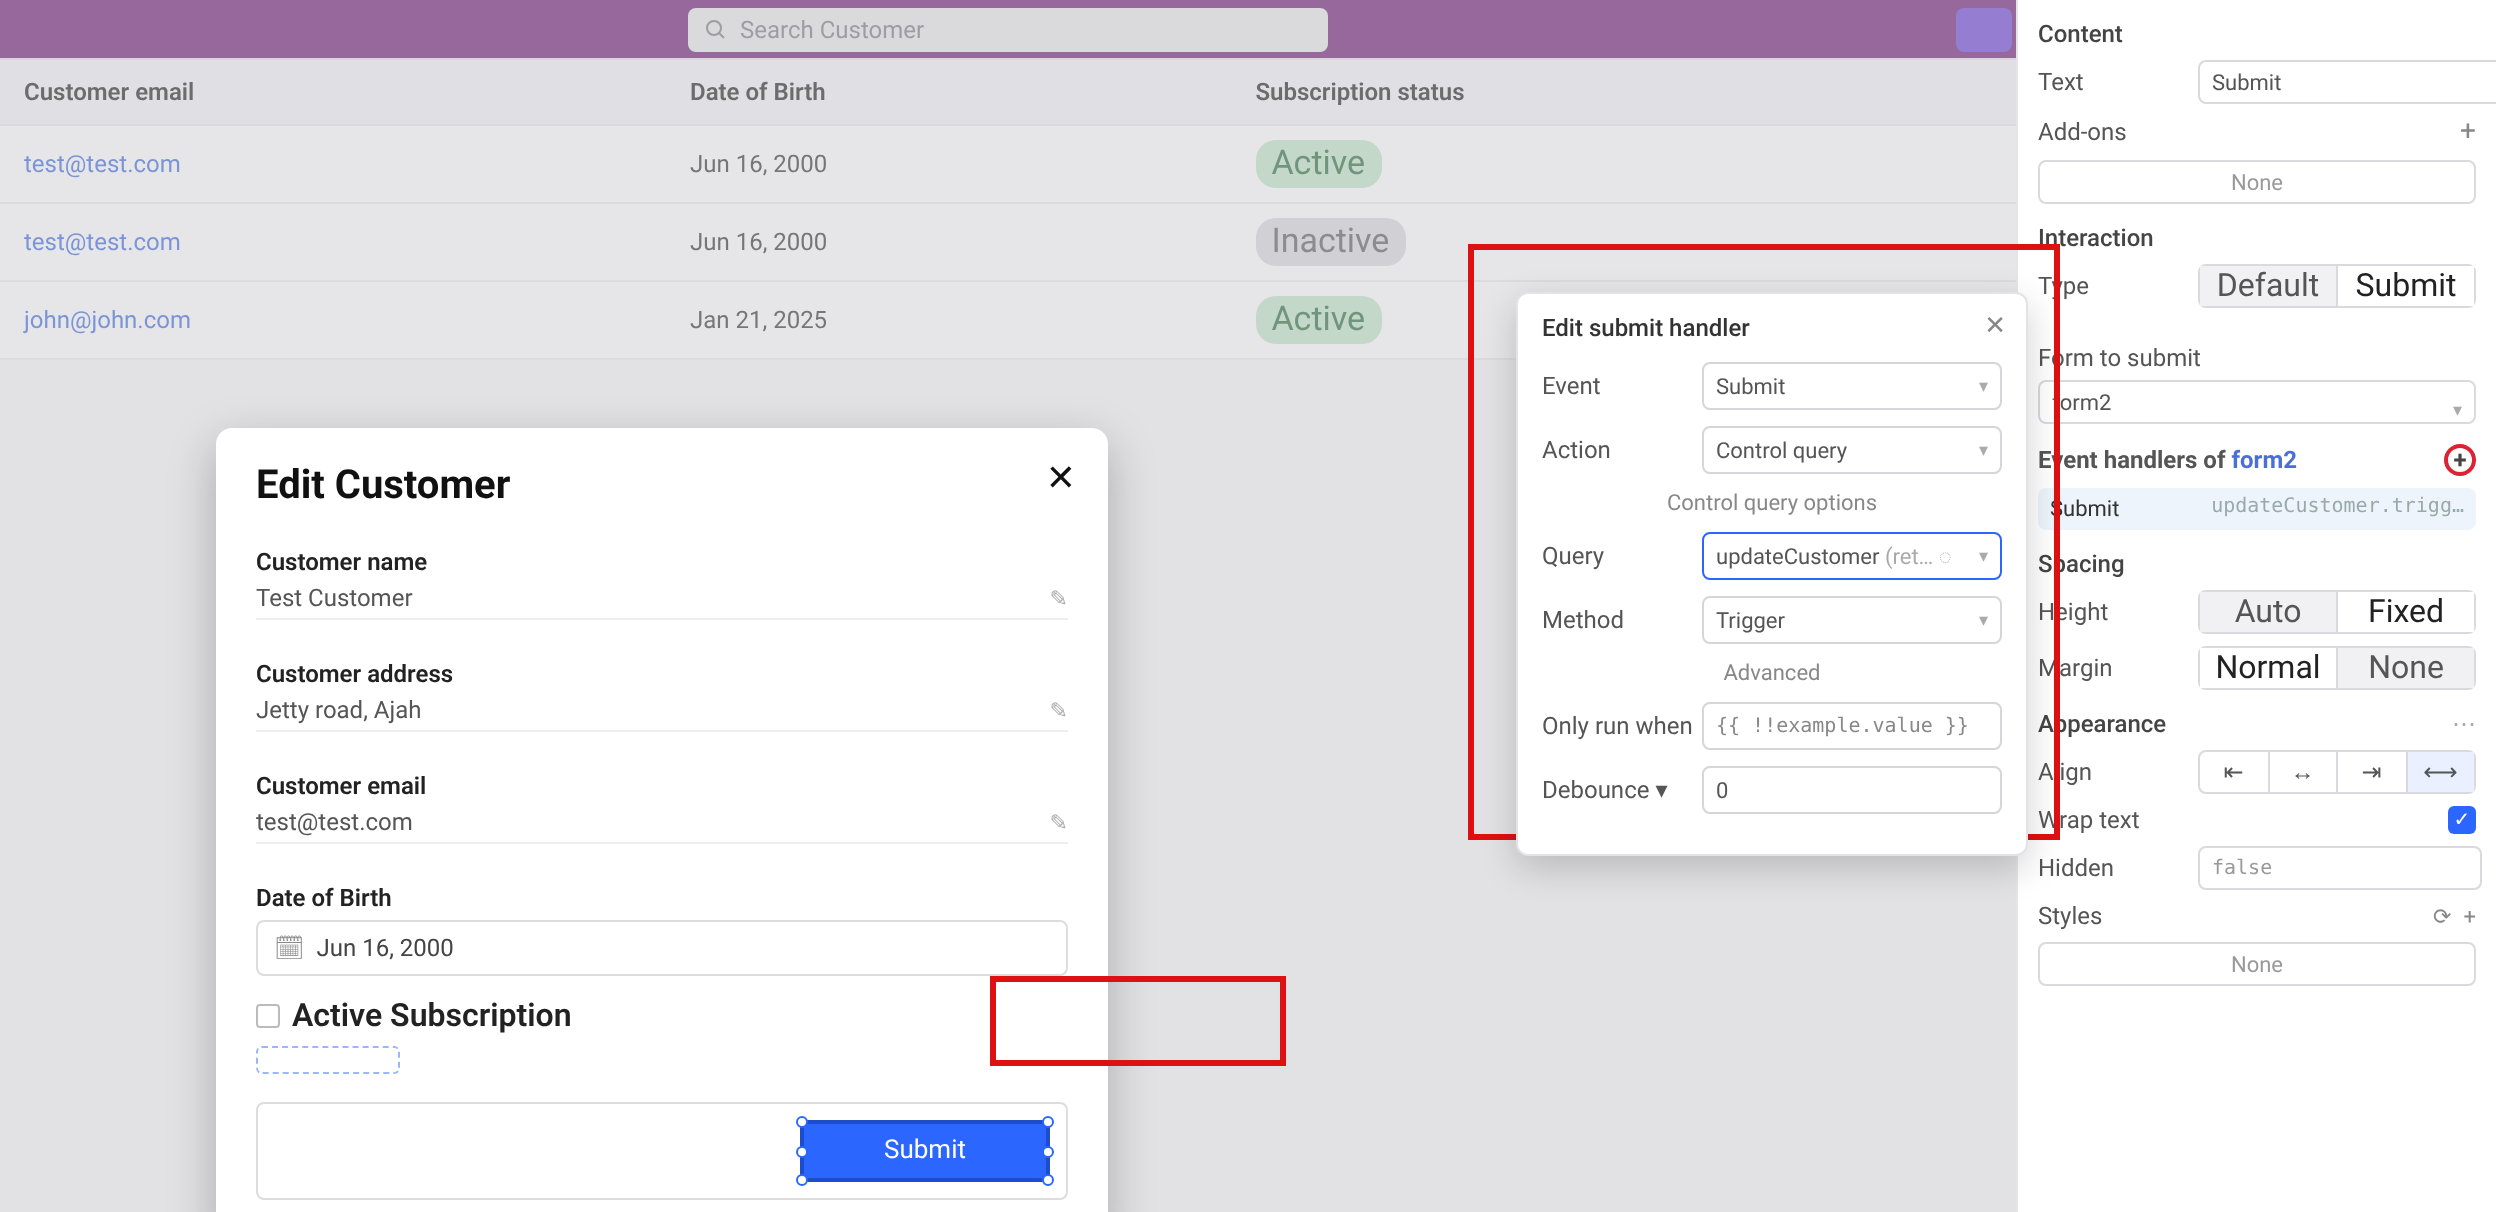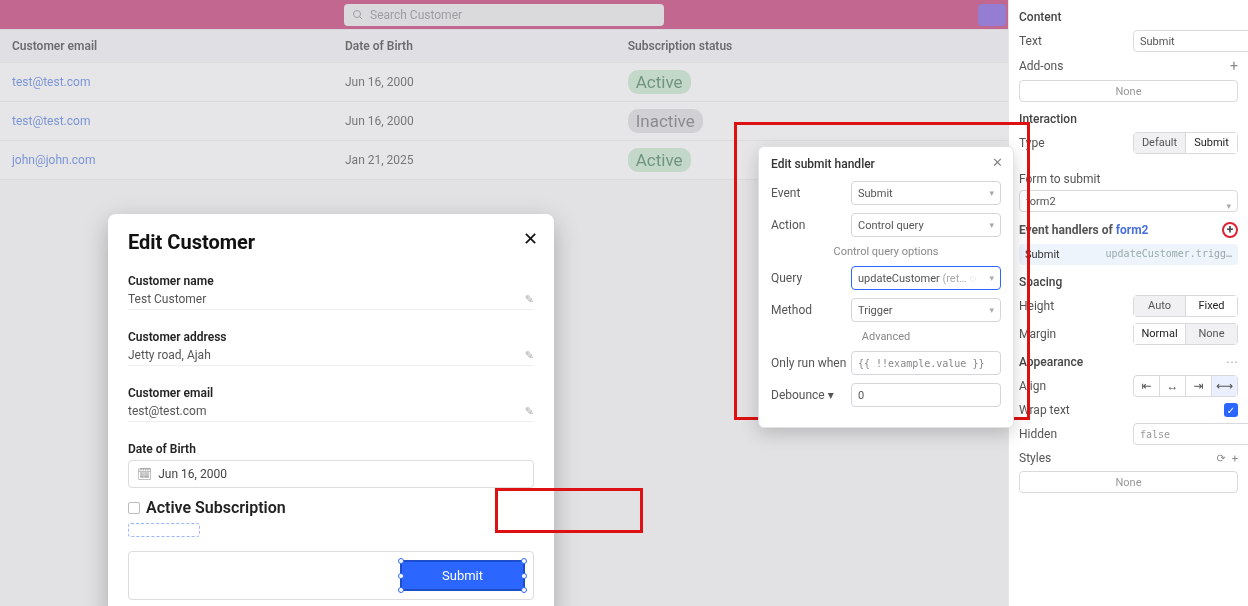--- a/index.html
+++ b/index.html
@@ -1,41 +1,41 @@
 <!DOCTYPE html>
 <html><head>
 <meta charset="utf-8">
 <style>
   * { box-sizing: border-box; font-family: -apple-system, BlinkMacSystemFont, "Segoe UI", Roboto, sans-serif; }
   body { margin:0; width:1248px; height:606px; background:#f7f7f7; position:relative; overflow:hidden; font-size:12px; color:#333; }
   .bg, .overlay { position:absolute; inset:0; }
   .bg { pointer-events:none; }
-  .topbar { position:absolute; top:0; left:0; right:240px; height:30px; display:flex; align-items:center; justify-content:center; background:#be185d; border-bottom:1px solid #e4e4e4; }
+  .topbar { position:absolute; top:0; left:0; right:240px; height:30px; display:flex; align-items:center; justify-content:center; background:#701a75; border-bottom:1px solid #e4e4e4; }
   .search-box { width:320px; height:22px; background:#e9e9ec; border-radius:4px; display:flex; align-items:center; gap:6px; padding:0 8px; color:#7a7a82; }
   .search-box svg { width:12px; height:12px; stroke:#7a7a82; fill:none; stroke-width:2; }
   .purple-btn { position:absolute; top:4px; left:978px; width:28px; height:22px; background:#6c40d8; border-radius:4px; }
 
   table.data { position:absolute; top:30px; left:0; width:1008px; border-collapse:collapse; background:#fff; }
   table.data th, table.data td { text-align:left; padding:9px 12px; border-bottom:1px solid #ececec; font-size:12px; }
   table.data th { background:#f5f5f7; font-weight:600; color:#222; }
   .email-link { color:#3b6bde; }
   .pill { padding:2px 8px; border-radius:10px; font-size:17px; }
   .pill.active { background:#bfe6c7; color:#2a6b3b; }
   .pill.inactive { background:#d8d8dc; color:#5b5b60; }
 
   .dim { position:absolute; top:0; left:0; width:1008px; bottom:0; background:rgba(200,200,205,0.45); }
 
   
   .panel { position:absolute; top:0; right:0; bottom:0; width:240px; background:#fff; border-left:1px solid #e5e5e8; font-size:12px; color:#555; padding:0 10px 10px 10px; overflow:hidden; }
   .panel .sect { font-size:12px; color:#444; font-weight:500; margin:10px 0 6px; display:flex; justify-content:space-between; align-items:center; }
-  .panel .row { display:flex; align-items:center; justify-content:space-between; margin:6px 0;gap:34px; }
+  .panel .row { display:flex; align-items:center; justify-content:space-between; margin:6px 0; }
   .panel .row label { flex:0 0 80px; color:#555; font-size:12px; }
   .panel input[type=text], .panel .btnrow, .panel .select { flex:1; height:22px; border:1px solid #d9d9de; border-radius:4px; padding:0 6px; font-size:11px; color:#555; background:#fff; }
   .panel .btnrow { padding:0; display:flex; }
-  .panel .btnrow div { flex:1; text-align:center; line-height:20px; font-size:11px; color:#555; }
+  .panel .btnrow div { flex:1; text-align:center; line-height:20px; font-size:16px; color:#555; }
   .panel .btnrow div+div { border-left:1px solid #d9d9de; }
   .panel .btnrow div.sel { background:#fff; color:#222; }
   .panel .btnrow div:not(.sel) { background:#f1f1f3; }
   .panel .full { display:block; width:100%; text-align:center; line-height:22px; margin-top:4px; }
   .panel .formlink { color:#4a6fd8; }
   .plus-circle { width:16px; height:16px; border:2px solid #d23; border-radius:50%; display:flex; align-items:center; justify-content:center; color:#444; font-size:12px; line-height:1; }
   .handler-row { background:#eef4fb; border-radius:4px; padding:4px 6px; margin-top:4px; display:flex; justify-content:space-between; font-size:11px; }
   .handler-row .h-label { color:#333; }
   .handler-row .h-val { color:#9aa; font-family:monospace; font-size:10px; }
   .alignrow { display:flex; gap:0; border:1px solid #d9d9de; border-radius:4px; height:22px; }

